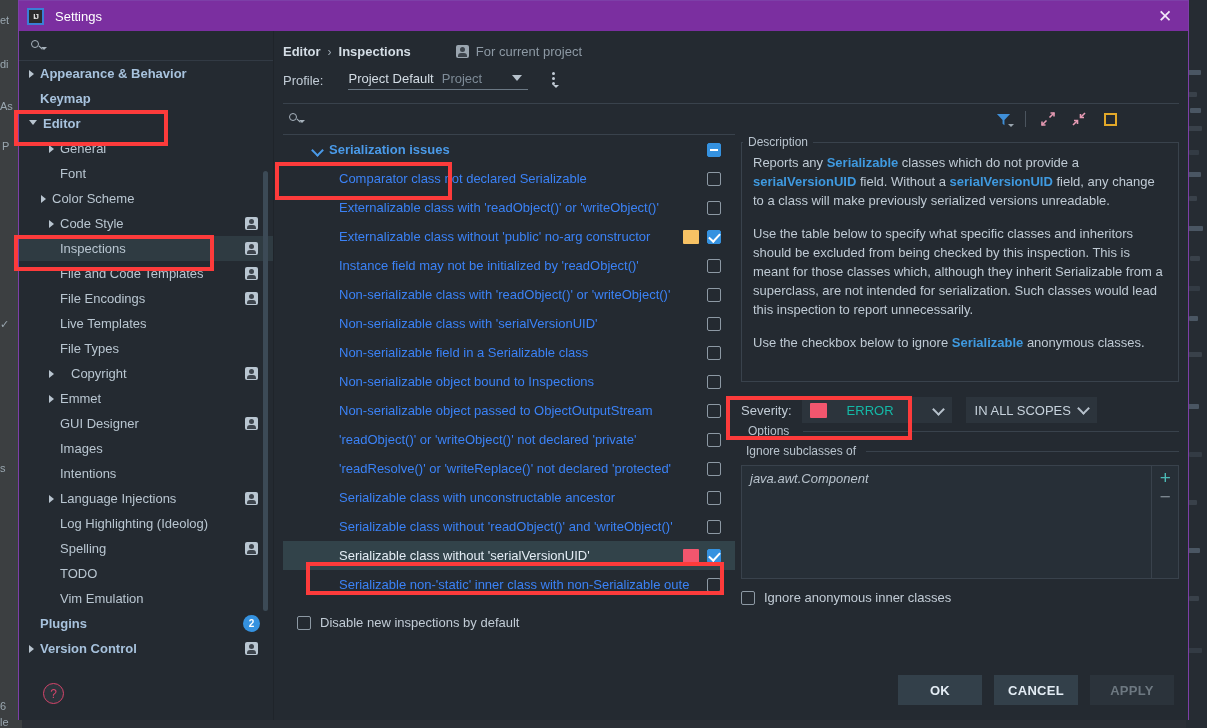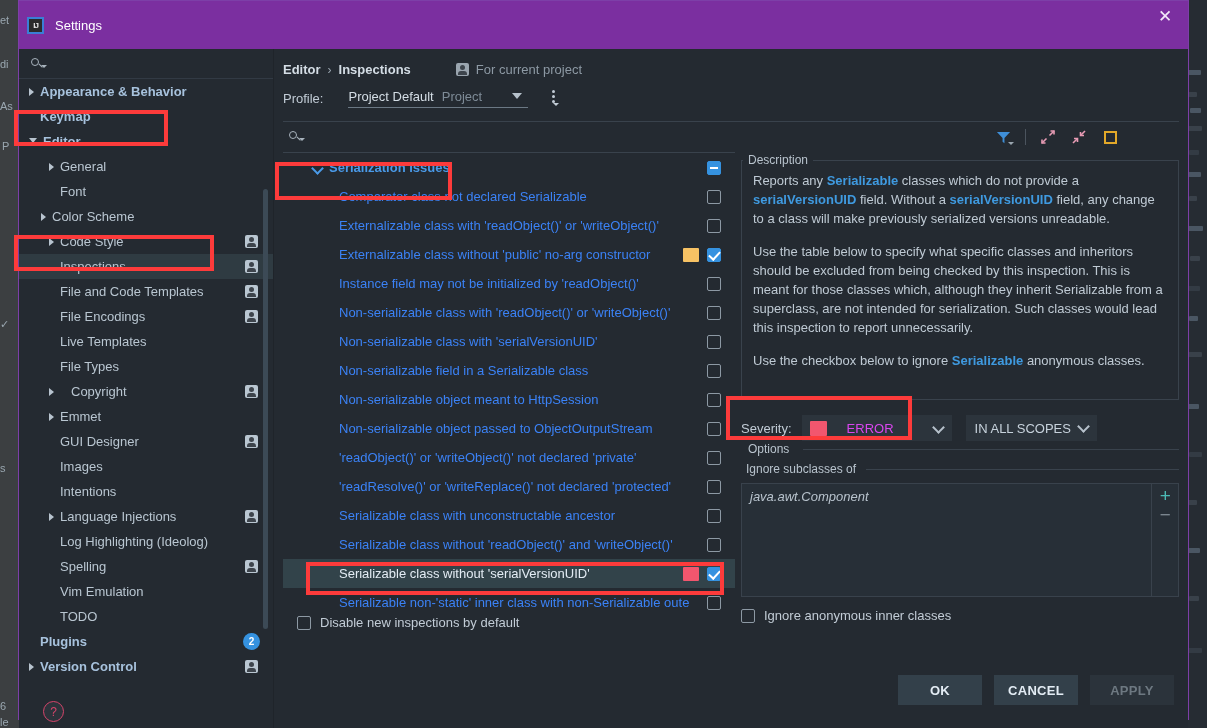--- a/index.html
+++ b/index.html
@@ -15,21 +15,21 @@
   #ide-bg .bg-left{position:absolute;left:0;top:0;width:22px;height:728px;background:#3c3f41;}
   #ide-bg .bg-left-txt{position:absolute;left:0;color:#9aa7b0;font-size:11px;font-family:"Liberation Sans",sans-serif;}
   #ide-bg .bg-right{position:absolute;left:1186px;top:0;width:21px;height:728px;background:#262c33;}
   #ide-bg .codeline{position:absolute;background:#39414a;height:5px;border-radius:1px;}
   #ide-bg .codeline.lt{background:#4a5663;}
   #ide-bg .codeline.dk{background:#333b44;}
 
   
   #dialog{position:absolute;left:18px;top:0px;width:1171px;height:720px;
           background:#242a31;border:1px solid #7d3fa8;box-sizing:border-box;}
-  #titlebar{height:48px;background:#7b2fa0;display:flex;align-items:center;padding:0 0 0 8px;position:relative;}
+  #titlebar{height:30px;background:#7b2fa0;display:flex;align-items:center;padding:0 0 0 8px;position:relative;}
   #titlebar .ij-logo{width:17px;height:17px;background:#2b2b2b;border:2px solid #3a7fd5;
       box-sizing:border-box;display:flex;align-items:center;justify-content:center;
       color:#e8e8e8;font-size:8px;font-weight:bold;font-family:"Liberation Sans",sans-serif;letter-spacing:-1px;}
   #titlebar .title-text{color:#ffffff;font-size:13px;margin-left:11px;}
   #titlebar .close-btn{position:absolute;right:0;top:0;width:46px;height:30px;
       display:flex;align-items:center;justify-content:center;color:#f2e8f8;font-size:17px;line-height:1;}
 
   #body{display:flex;height:689px;background:#242a31;}
 
   
@@ -101,21 +101,21 @@
   #descpanel{flex:1;margin-left:6px;position:relative;}
   .grouplbl{color:#b8c3cd;font-size:12px;position:absolute;left:2px;top:-7px;background:#242a31;padding:0 5px;z-index:2;}
   #descbox{position:relative;border:1px solid #39424c;margin-top:8px;height:240px;background:#242a31;box-sizing:border-box;padding:10px 11px;}
   #desctext{color:#bfcad4;font-size:13px;line-height:19px;}
   #desctext b{color:#3f9ae0;}
   #desctext p{margin:0 0 14px 0;}
   #severityrow{display:flex;align-items:center;margin-top:14px;height:28px;}
   #severityrow .slabel{color:#c2ccd6;font-size:13px;margin-right:10px;}
   #sev-combo{display:flex;align-items:center;background:#2c343c;height:26px;padding:0 10px 0 8px;position:relative;min-width:132px;}
   #sev-combo .swatch{width:17px;height:15px;border-radius:1px;margin-right:20px;}
-  #sev-combo .sv{color:#d946ef;font-size:13px;}
+  #sev-combo .sv{color:#14b8a6;font-size:13px;}
   #sev-combo .chev{position:absolute;right:9px;top:8px;width:7px;height:7px;border-left:2px solid #b6c1cb;border-bottom:2px solid #b6c1cb;transform:rotate(-45deg);}
   #scope-combo{display:flex;align-items:center;background:#2c343c;height:26px;padding:0 9px;margin-left:14px;position:relative;}
   #scope-combo .sv{color:#c7d2dc;font-size:13px;}
   #scope-combo .chev{margin-left:8px;width:7px;height:7px;border-left:2px solid #b6c1cb;border-bottom:2px solid #b6c1cb;transform:rotate(-45deg);position:relative;top:-2px;}
   #optionsbox{position:relative;margin-top:0;}
   #listbox{margin-top:7px;height:112px;border:1px solid #39424c;background:#272f37;position:relative;display:flex;font-style:italic;}
   #listbox .lcontent{flex:1;padding:5px 8px;color:#b8c3cd;font-size:13px;}
   #listbox .lbtns{width:26px;border-left:1px solid #39424c;display:flex;flex-direction:column;align-items:center;padding-top:4px;}
   #listbox .lbtns .plus{color:#4bb9b5;font-size:19px;line-height:16px;}
   #listbox .lbtns .minus{color:#7b868f;font-size:19px;line-height:22px;}
@@ -283,25 +283,25 @@
           </div>
           <div class="tnode" style="padding-left: 30px;">
             <span class="noarrow"></span>
             <span>Spelling</span>
             <span class="badge-user">
               <i></i>
             </span>
           </div>
           <div class="tnode" style="padding-left: 30px;">
             <span class="noarrow"></span>
+            <span>TODO</span>
+          </div>
+          <div class="tnode" style="padding-left: 30px;">
+            <span class="noarrow"></span>
             <span>Vim Emulation</span>
-          </div>
-          <div class="tnode" style="padding-left: 30px;">
-            <span class="noarrow"></span>
-            <span>TODO</span>
           </div>
           <div class="tnode root" style="padding-left: 10px;">
             <span class="noarrow"></span>
             <span>Plugins</span>
             <span class="badge-count">2</span>
           </div>
           <div class="tnode root" style="padding-left: 10px;">
             <span class="arrow"></span>
             <span>Version Control</span>
             <span class="badge-user">
@@ -408,21 +408,21 @@
             </div>
             <div class="irow">
               <span>Non-serializable class with 'serialVersionUID'</span>
               <span class="cb"></span>
             </div>
             <div class="irow">
               <span>Non-serializable field in a Serializable class</span>
               <span class="cb"></span>
             </div>
             <div class="irow">
-              <span>Non-serializable object meant to HttpSession</span>
+              <span>Non-serializable object bound to Inspections</span>
               <span class="cb"></span>
             </div>
             <div class="irow">
               <span>Non-serializable object passed to ObjectOutputStream</span>
               <span class="cb"></span>
             </div>
             <div class="irow">
               <span>'readObject()' or 'writeObject()' not declared 'private'</span>
               <span class="cb"></span>
             </div>

